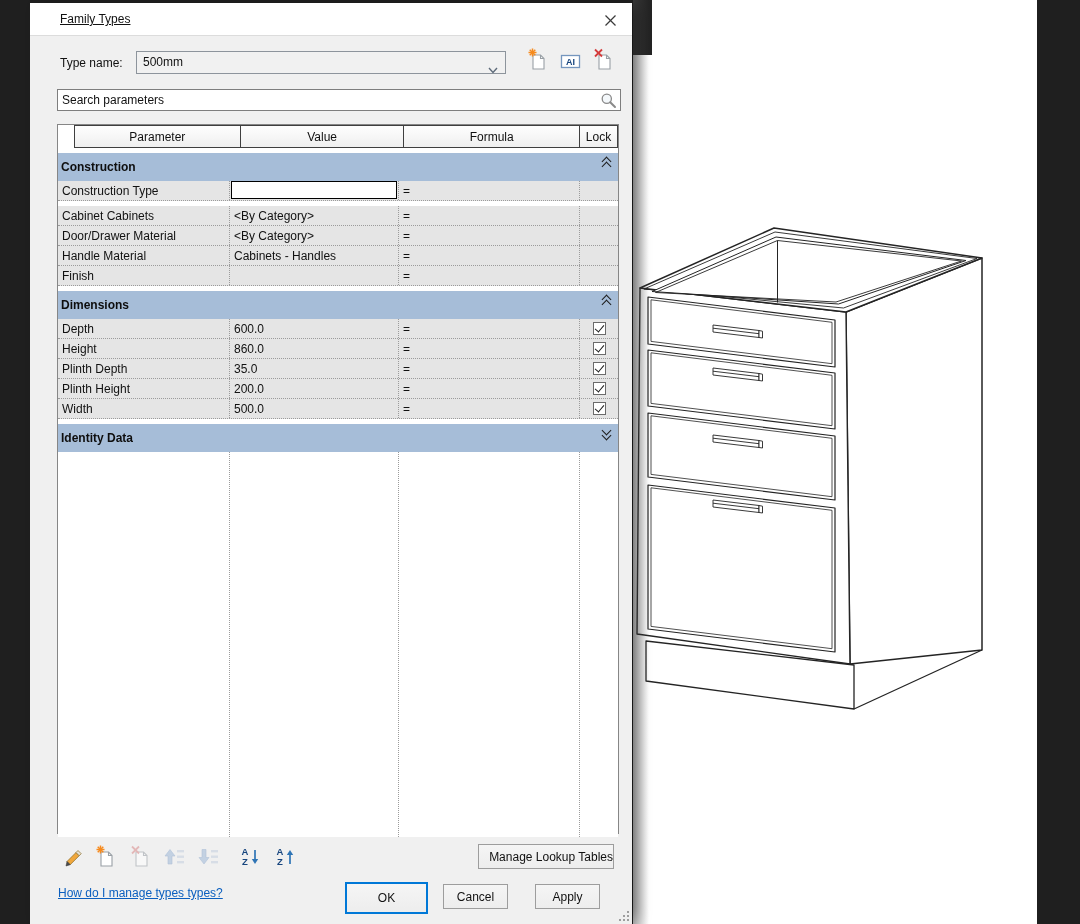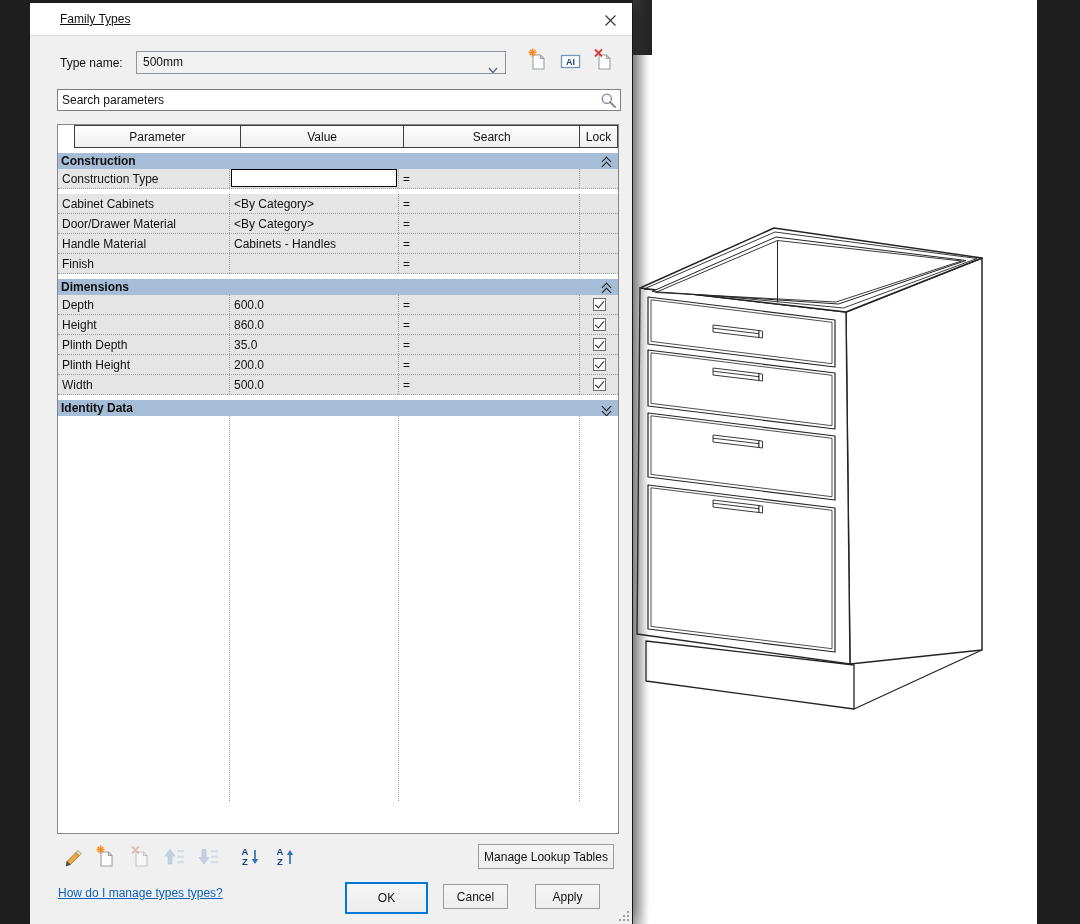--- a/index.html
+++ b/index.html
@@ -22,21 +22,21 @@
     box-sizing:border-box;line-height:20px;padding-left:4px;color:#111;}
   .searchbox .mag{position:absolute;right:3px;top:2px;}
   
   .ptable{position:absolute;left:27px;top:121px;width:560px;height:708px;background:#fff;border:1px solid #868686;}
   .thead{display:flex;height:23px;}
   .hcell{box-sizing:border-box;border:1px solid #3f3f3f;margin-left:-1px;background:linear-gradient(#fefefe,#efefef);
     display:flex;align-items:center;justify-content:center;font-size:12px;color:#111;}
   .hcell:first-child{margin-left:16px;}
   .h0{width:171px}.h1{width:169px}.h2{width:181px}.h3{width:40px}
   .gap{height:5px;background:#fff;}
-  .section-bar{height:16px;background:#a6bdd8;display:flex;align-items:center;padding-left:3px;
+  .section-bar{height:28px;background:#a6bdd8;display:flex;align-items:center;padding-left:3px;
     font-weight:bold;font-size:12px;color:#0e0e0e;position:relative;cursor:pointer;}
   .chev{width:11px;height:12px;position:absolute;right:6px;top:4px;}
   .chev i{position:absolute;left:2px;width:6px;height:6px;border-left:1.7px solid #1d1d1d;border-top:1.7px solid #1d1d1d;transform:rotate(45deg);}
   .chev.up i:first-child{top:1px}.chev.up i:last-child{top:6px}
   .chev.down i{transform:rotate(225deg);}
   .chev.down i:first-child{top:-1px}.chev.down i:last-child{top:4px}
   .trow{display:flex;height:20px;box-sizing:border-box;border-bottom:1px dotted #9b9b9b;background:#e5e5e5;}
   .tcell{box-sizing:border-box;padding:2px 3px 0 4px;font-size:12px;line-height:16px;white-space:nowrap;overflow:hidden;color:#111;}
   .c0{width:171px}
   .c1{width:169px;border-left:1px dotted #9b9b9b}
@@ -169,21 +169,21 @@
         <circle cx="6.8" cy="6.8" r="4.6" fill="#f4f8fb" stroke="#8a8a8a" stroke-width="1.3"></circle>
         <line x1="10.2" y1="10.2" x2="15" y2="15" stroke="#8a8a8a" stroke-width="2" stroke-linecap="round"></line>
       </svg>
     </span>
   </div>
 
   <div class="ptable">
     <div class="thead">
       <div class="hcell h0">Parameter</div>
       <div class="hcell h1">Value</div>
-      <div class="hcell h2">Search</div>
+      <div class="hcell h2">Formula</div>
       <div class="hcell h3">Lock</div>
     </div>
     <div>
         <div class="gap"></div>
         <div class="section-bar">
           <div>Construction</div>
           <div class="chev up">
             <i></i>
             <i></i>
           </div>
@@ -354,21 +354,21 @@
     <svg width="22" height="24" viewBox="0 0 22 24">
         <g font-family="Liberation Sans,sans-serif">
       <text x="5" y="10" text-anchor="middle" font-size="9.5" font-weight="bold" fill="#17457e">A</text>
       <text x="5" y="20" text-anchor="middle" font-size="9.5" font-weight="bold" fill="#17457e">Z</text>
       <line x1="15" y1="9" x2="15" y2="19" stroke="#2e74b5" stroke-width="1.7"></line>
       <polygon points="11.8,10 18.2,10 15,5" fill="#2e74b5"></polygon>
     </g>
       </svg>
   </span>
 
-  <div class="btn" style="left:448px;top:841px;width:136px;height:25px;">
+  <div class="btn" style="left:448px;top:841px;width:136px;height:25px;justify-content:flex-end;">
     <span>Manage Lookup Tables</span>
   </div>
 
   <span class="helplink">How do I manage types types?</span>
 
   <div class="btn default" style="left:315px;top:879px;width:83px;height:32px;">
     <span>OK</span>
   </div>
   <div class="btn" style="left:413px;top:881px;width:65px;height:25px;">
     <span>Cancel</span>

